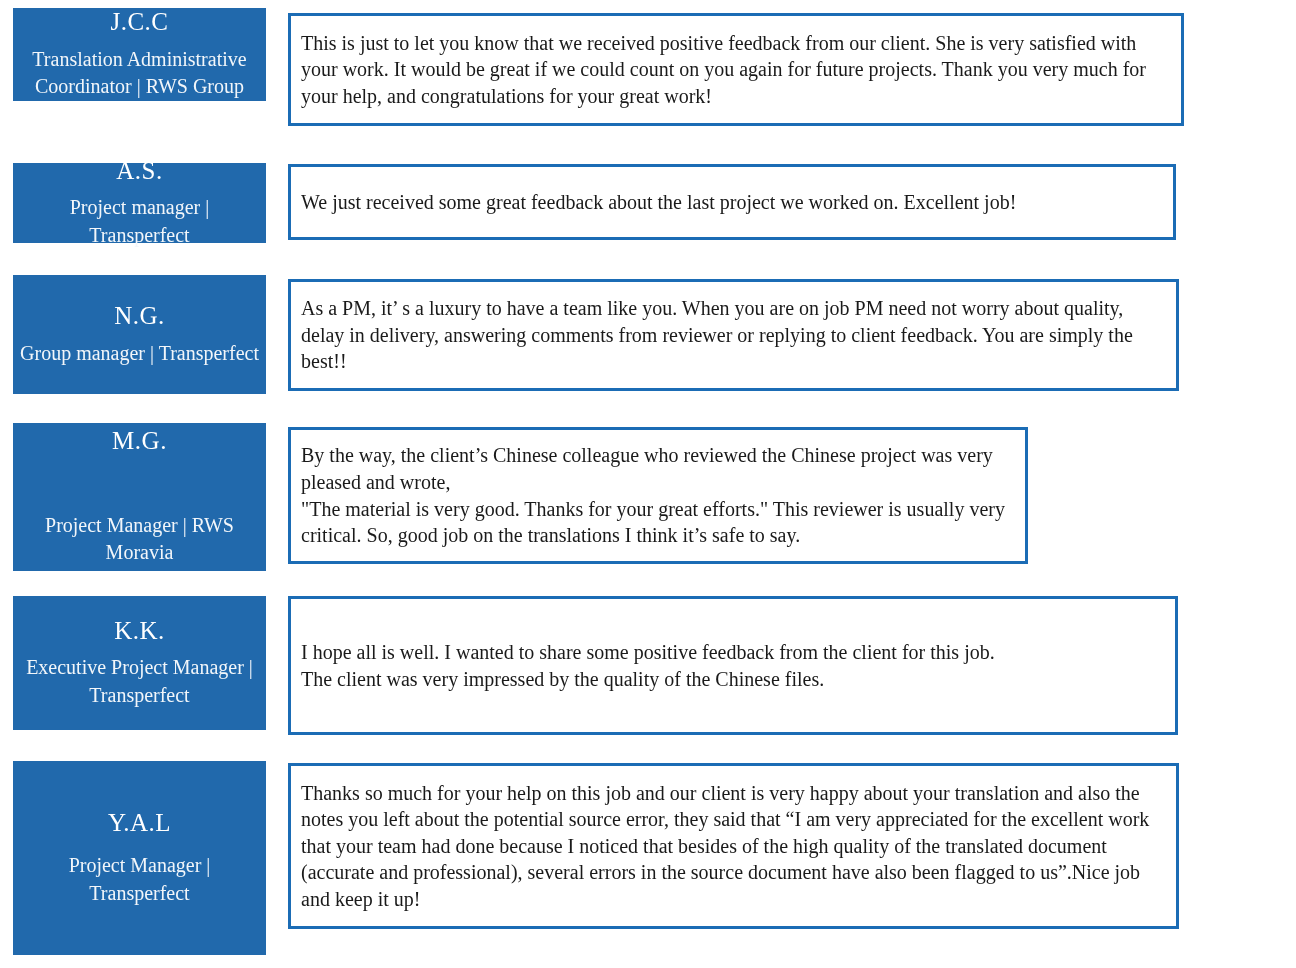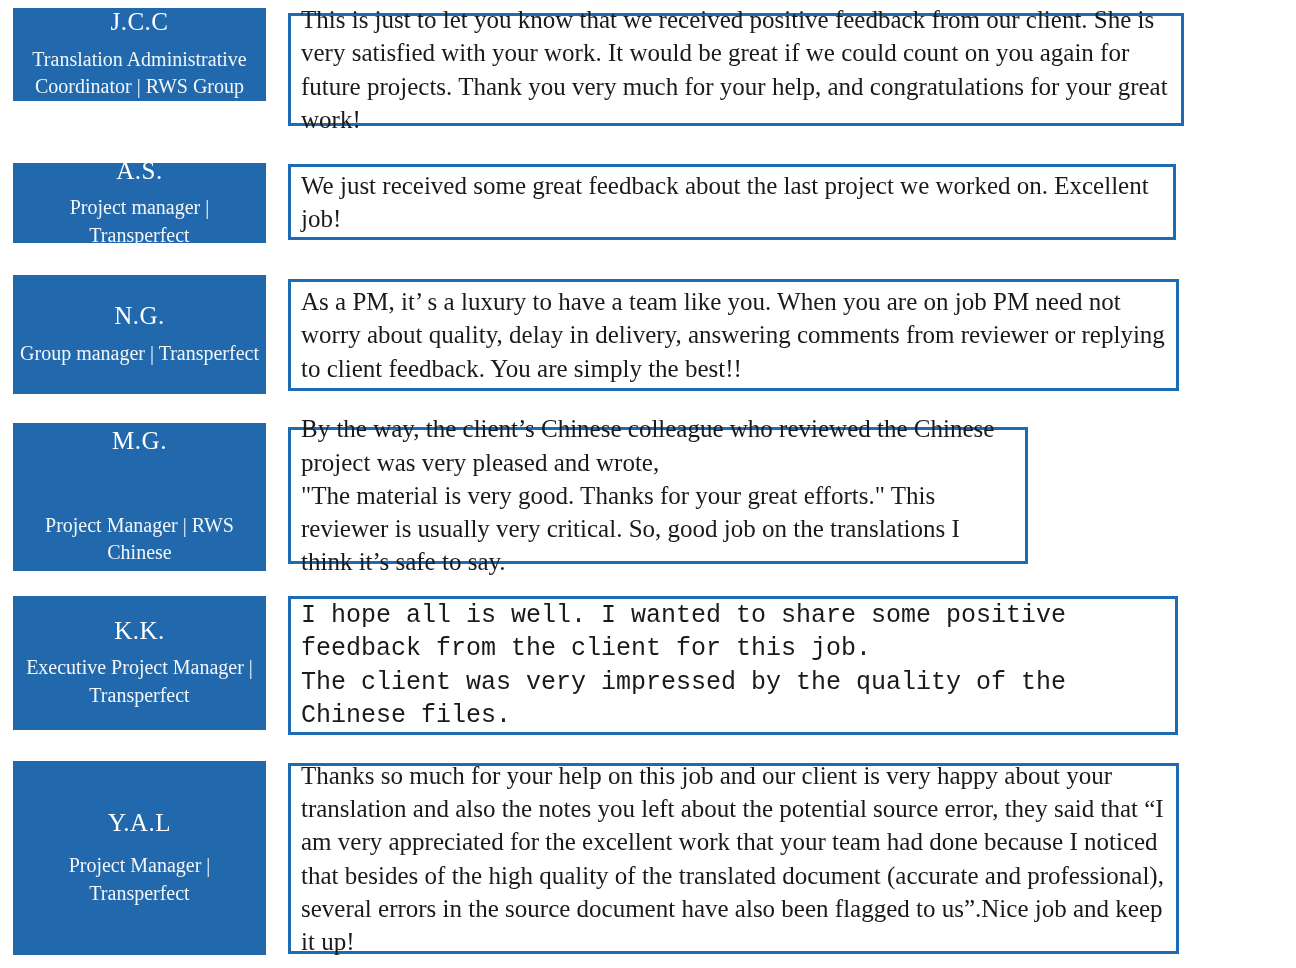--- a/index.html
+++ b/index.html
@@ -65,21 +65,21 @@
     position: absolute;
     border: 3px solid #1b6cb5;
     background: #ffffff;
     box-sizing: border-box;
     display: flex;
     flex-direction: column;
     justify-content: center;
     padding: 6px 9px 6px 10px;
   }
   .quote-text {
-    font-size: 25px;
+    font-size: 20px;
     line-height: 1.33;
     color: #1a1a1a;
     font-weight: 400;
     text-align: left;
     white-space: pre-line;
   }
 
   
   .row-0 { top: 0px;   height: 150px; }
   .row-1 { top: 150px; height: 115px; }
@@ -92,22 +92,22 @@
   .row-1 .author-card { top: 13px; height:  80px; }
   .row-2 .author-card { top: 10px; height: 119px; }
   .row-3 .author-card { top: 8px;  height: 148px; gap: 47px; }
   .row-4 .author-card { top: 6px;  height: 134px; }
   .row-5 .author-card { top: 6px;  height: 194px; gap: 6px; }
 
   .row-0 .quote-box { left: 288px; top: 13px; width: 896px;  height: 113px; }
   .row-1 .quote-box { left: 288px; top: 14px; width: 888px;  height:  76px; }
   .row-2 .quote-box { left: 288px; top: 14px; width: 891px;  height: 112px; }
   .row-3 .quote-box { left: 288px; top: 12px; width: 740px;  height: 137px; }
-  .row-4 .quote-box { left: 288px; top: 6px;  width: 890px;  height: 139px; font-family: Liberation Mono, monospace; }
-  .row-5 .quote-box { left: 288px; top: 8px;  width: 891px;  height: 191px; }
+  .row-4 .quote-box { left: 288px; top: 6px;  width: 890px;  height: 139px; }
+  .row-5 .quote-box { left: 288px; top: 8px;  width: 891px;  height: 166px; }
   .quote-box.center-text { justify-content: center; }
 </style>
 </head>
 <body>
 
 <div id="testimonial-board">
 
   <div class="testimonial-row row-0">
     <div class="author-card">
       <div class="author-initials">J.C.C</div>
@@ -134,21 +134,21 @@
       <div class="author-role">Project manager | Transperfect</div>
     </div>
     <div class="quote-box center-text">
       <div class="quote-text">We just received some great feedback about the last project we worked on. Excellent job!</div>
     </div>
   </div>
 
   <div class="testimonial-row row-3">
     <div class="author-card">
       <div class="author-initials">M.G.</div>
-      <div class="author-role">Project Manager | RWS Chinese</div>
+      <div class="author-role">Project Manager | RWS Moravia</div>
     </div>
     <div class="quote-box">
       <div class="quote-text">By the way, the client’s Chinese colleague who reviewed the Chinese project was very pleased and wrote,
 "The material is very good. Thanks for your great efforts." This reviewer is usually very critical. So, good job on the translations I think it’s safe to say.</div>
     </div>
   </div>
 
   <div class="testimonial-row row-4">
     <div class="author-card">
       <div class="author-initials">K.K.</div>

